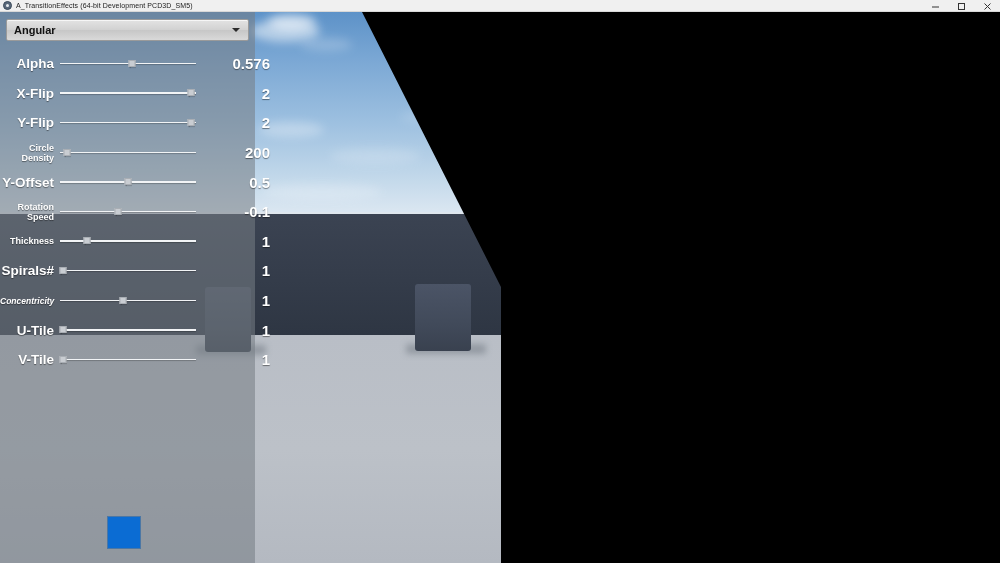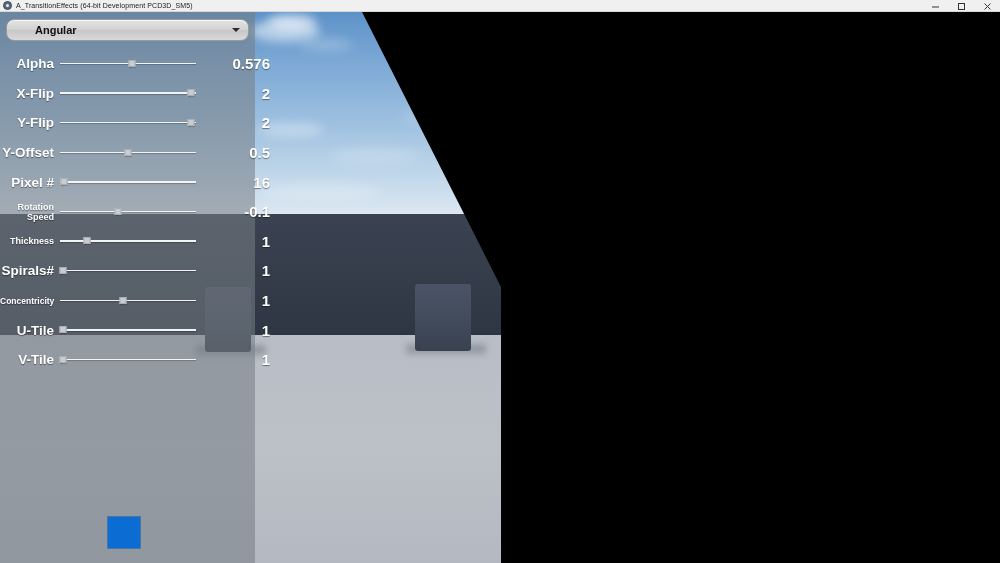--- a/index.html
+++ b/index.html
@@ -157,25 +157,24 @@
     z-index: 20;
     padding: 0;
   }
 
   .dropdown {
     position: absolute;
     left: 6px; top: 7px;
     width: 243px; height: 22px;
     background: linear-gradient(to bottom, #e3e3e3 0%, #d2d2d2 48%, #c7c7c7 52%, #d9d9d9 100%);
     border: 1px solid #9a9a9a;
-    border-radius: 8px;
+    border-radius: 2px;
     display: flex;
     align-items: center;
     box-shadow: inset 0 1px 0 rgba(255,255,255,.7);
-    padding-left: 21px;
   }
   .dropdown-label {
     font-size: 11px;
     font-weight: bold;
     color: #111;
     padding-left: 7px;
     flex: 1 1 auto;
     white-space: nowrap;
     overflow: hidden;
   }
@@ -210,21 +209,21 @@
     text-align: right;
     padding-right: 4px;
     color: #ffffff;
     font-weight: bold;
     font-size: 13.5px;
     line-height: 11px;
     text-shadow: 0 1px 1px rgba(0,0,0,.45);
     flex: 0 0 auto;
   }
   .row-label.small { font-size: 9px; line-height: 10px; }
-  .row-label.tiny  { font-size: 8.5px; line-height: 10px; }
+  .row-label.tiny  { font-size: 8.5px; line-height: 10px; font-style: italic; }
 
   .slider {
     position: relative;
     flex: 0 0 auto;
     width: 136px;
     height: 14px;
     margin-left: 2px;
   }
   .slider .track {
     position: absolute;
@@ -312,34 +311,34 @@
         </div>
         <div class="row">
           <div class="row-label">Y-Flip</div>
           <div class="slider">
             <div class="track"></div>
             <div class="knob" style="left: 96%;"></div>
           </div>
           <div class="row-value">2</div>
         </div>
         <div class="row">
+          <div class="row-label small">Circle Density</div>
+          <div class="slider">
+            <div class="track"></div>
+            <div class="knob" style="left: 5%;"></div>
+          </div>
+          <div class="row-value">200</div>
+        </div>
+        <div class="row">
           <div class="row-label">Y-Offset</div>
           <div class="slider">
             <div class="track"></div>
             <div class="knob" style="left: 50%;"></div>
           </div>
           <div class="row-value">0.5</div>
-        </div>
-        <div class="row">
-          <div class="row-label">Pixel #</div>
-          <div class="slider">
-            <div class="track"></div>
-            <div class="knob" style="left: 3%;"></div>
-          </div>
-          <div class="row-value">16</div>
         </div>
         <div class="row">
           <div class="row-label small">Rotation Speed</div>
           <div class="slider">
             <div class="track"></div>
             <div class="knob" style="left: 43%;"></div>
           </div>
           <div class="row-value">-0.1</div>
         </div>
         <div class="row">

